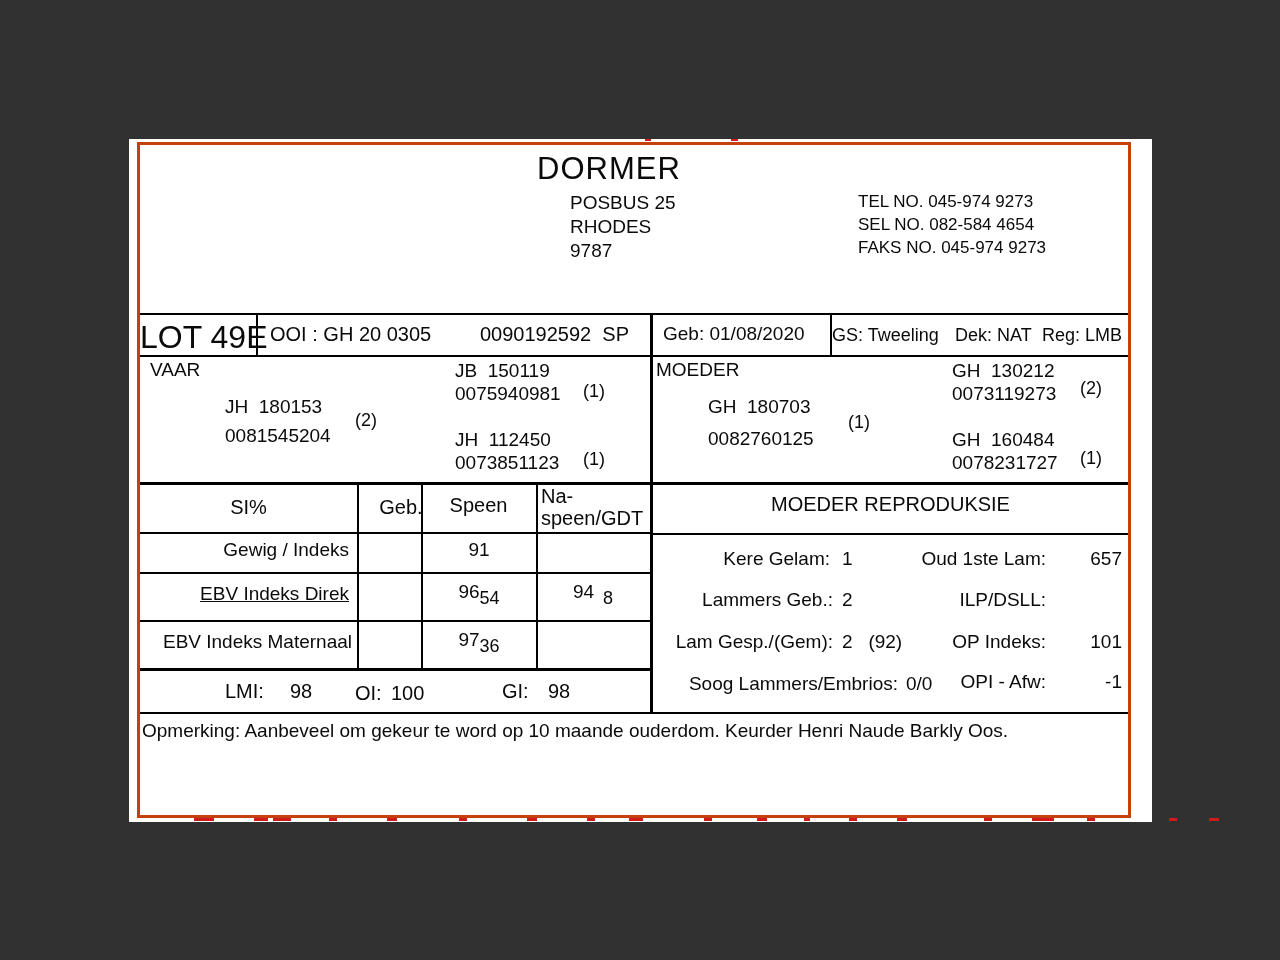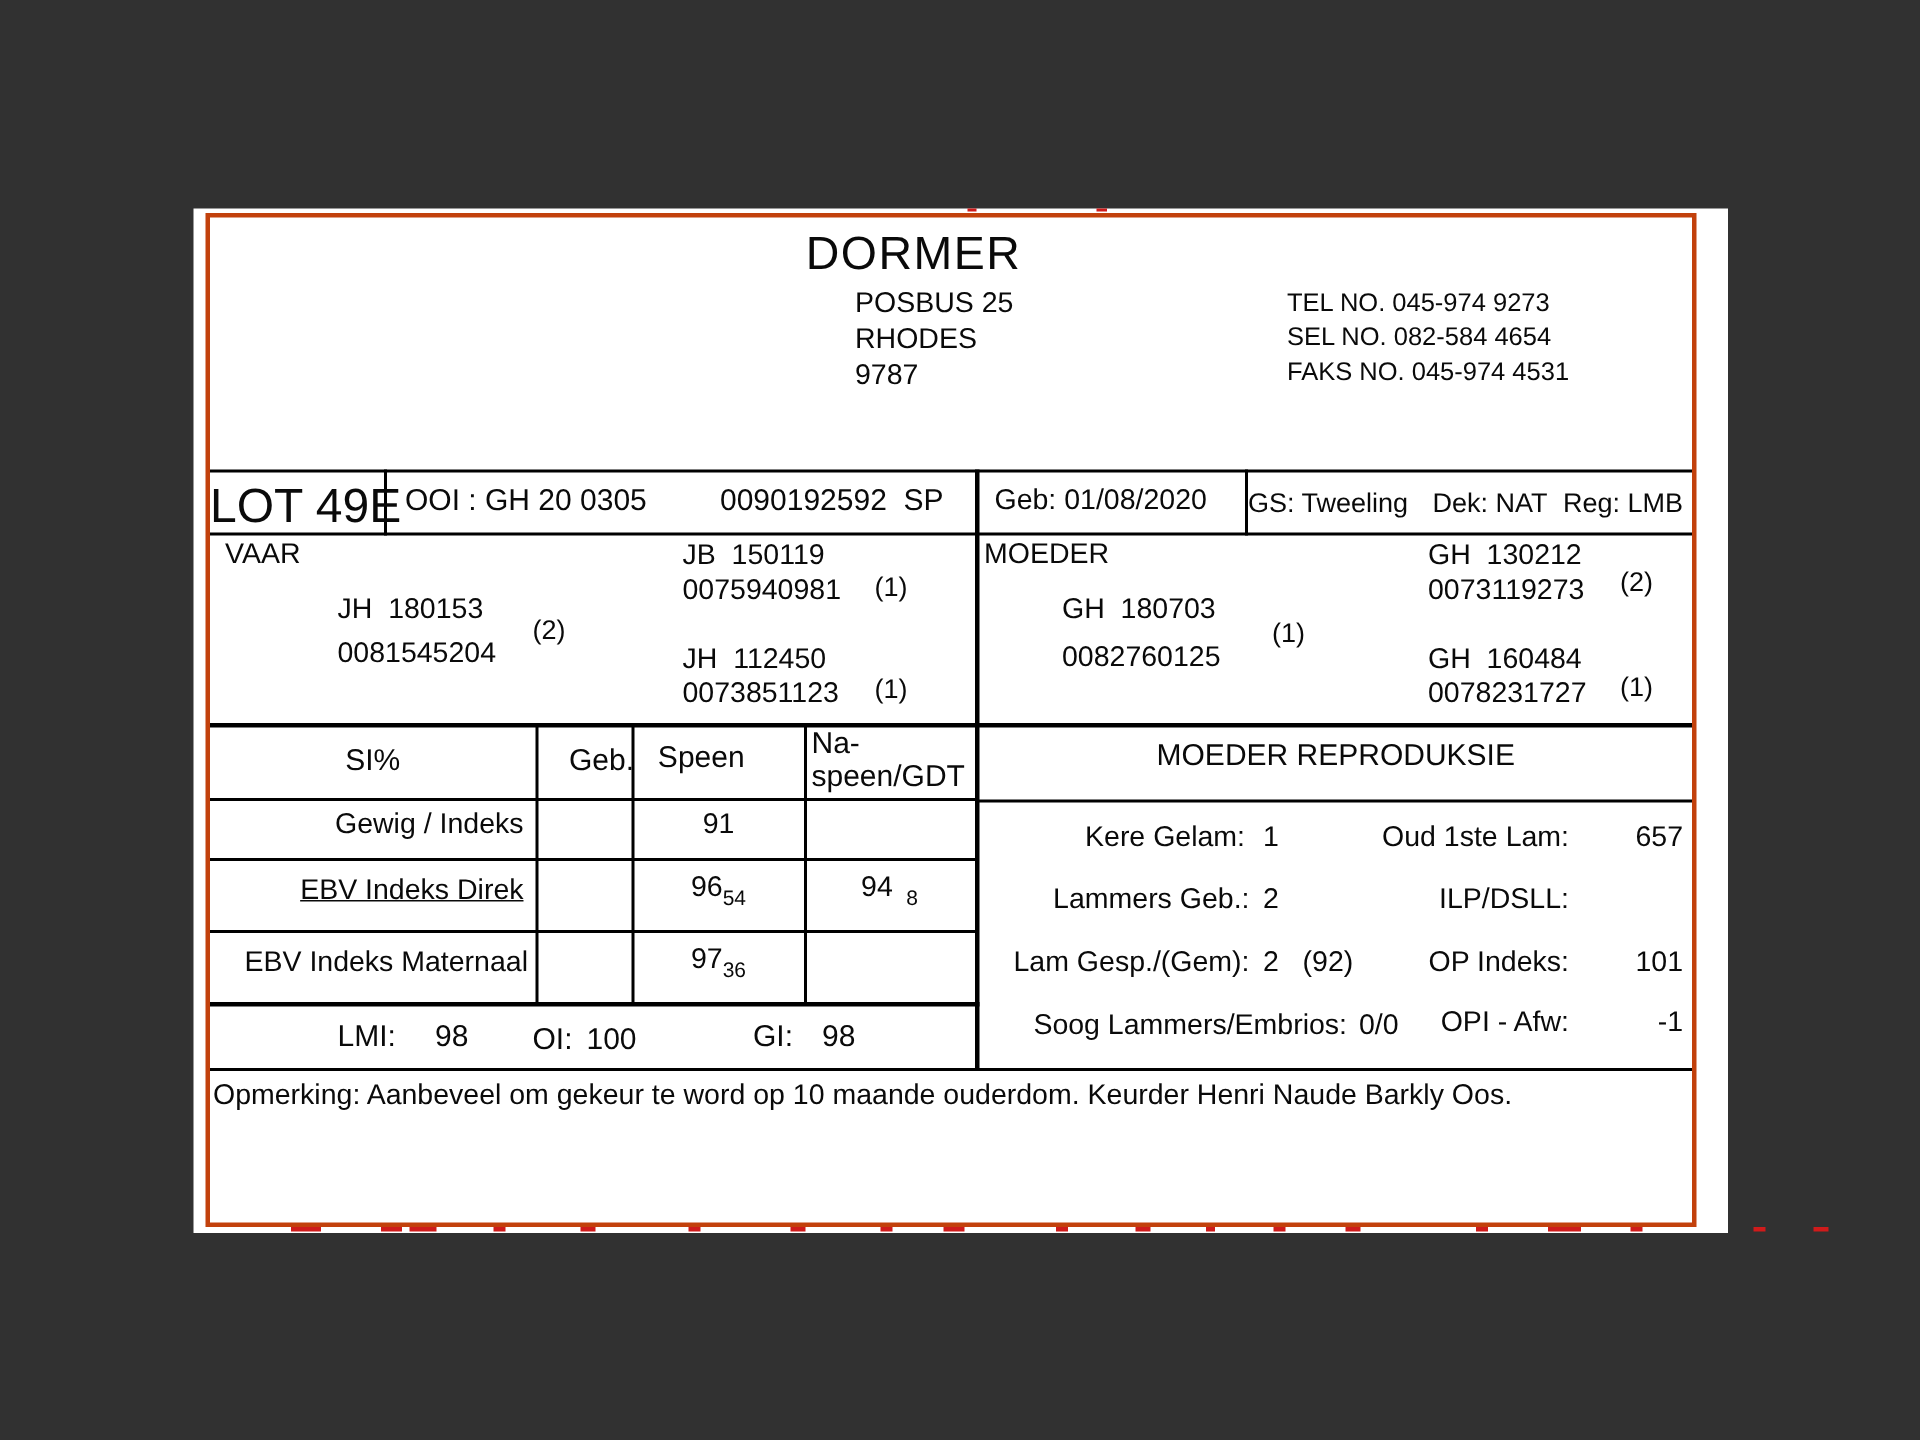--- a/index.html
+++ b/index.html
@@ -6,21 +6,21 @@
   body{width:1280px;height:960px;background:#313131;overflow:hidden;
        font-family:"Liberation Sans","DejaVu Sans",sans-serif;color:#0a0a0a;}
   .sheet{position:absolute;left:129px;top:139px;width:1023px;height:683px;background:#ffffff;}
   .frame{position:absolute;left:8px;top:3px;width:994px;height:676px;
          border:3px solid #c2410c;box-sizing:border-box;}
   .t{position:absolute;white-space:pre;line-height:1.1;}
   .f17{font-size:17px}.f18{font-size:18px}.f19{font-size:19px}
   .f20{font-size:20px}.f26{font-size:32px}.f31{font-size:31px;letter-spacing:1px}
   .ctr{text-align:center}.rgt{text-align:right}
   .hl,.vl{position:absolute;background:#000;}
-  .sub{font-size:14px;position:relative;top:6px;}
+  .sub{font-size:18px;position:relative;top:6px;}
   .sub.gap{margin-left:9px;}
   .wrap{white-space:normal;line-height:1.12;}
   .redfrag{position:absolute;height:3px;background:#cf1b1b;}
 </style>
 </head>
 <body>
 
 <div class="sheet">
 
   <div class="redfrag" style="left:516px;top:0;width:6px;height:2px"></div>
@@ -30,21 +30,21 @@
 
     <div class="t f31 ctr" style="left:0;top:7px;width:938px;">DORMER</div>
 
 
     <div class="t f19" style="left:430px;top:48px;">POSBUS 25</div>
     <div class="t f19" style="left:430px;top:72px;">RHODES</div>
     <div class="t f19" style="left:430px;top:96px;">9787</div>
 
     <div class="t f17" style="left:718px;top:48px;">TEL NO. 045-974 9273</div>
     <div class="t f17" style="left:718px;top:71px;">SEL NO. 082-584 4654</div>
-    <div class="t f17" style="left:718px;top:94px;">FAKS NO. 045-974 4531</div>
+    <div class="t f17" style="left:718px;top:94px;">FAKS NO. 045-974 9273</div>
 
     <div class="hl" style="left:0;top:168px;width:988px;height:2px"></div>
     <div class="hl" style="left:0;top:210px;width:988px;height:2px"></div>
     <div class="hl" style="left:0;top:337px;width:988px;height:3px"></div>
     <div class="hl" style="left:0;top:523px;width:513px;height:3px"></div>
     <div class="hl" style="left:0;top:567px;width:988px;height:2px"></div>
     <div class="hl" style="left:510px;top:388px;width:478px;height:2px"></div>
 
     <div class="vl" style="left:116px;top:168px;width:2px;height:44px"></div>
     <div class="vl" style="left:690px;top:168px;width:2px;height:44px"></div>
@@ -82,21 +82,21 @@
     <div class="t f18" style="left:708px;top:268px;">(1)</div>
     <div class="t f19" style="left:812px;top:216px;">GH  130212</div>
     <div class="t f19" style="left:812px;top:239px;">0073119273</div>
     <div class="t f18" style="left:940px;top:234px;">(2)</div>
     <div class="t f19" style="left:812px;top:285px;">GH  160484</div>
     <div class="t f19" style="left:812px;top:308px;">0078231727</div>
     <div class="t f18" style="left:940px;top:304px;">(1)</div>
 
     <div class="t f20 ctr" style="left:0;top:351px;width:217px;">SI%</div>
     <div class="t f20 ctr" style="left:217px;top:351px;width:64px;margin-left:12px;">Geb.</div>
-    <div class="t f20 ctr" style="left:270px;top:349px;width:115px;">Speen</div>
+    <div class="t f20 ctr" style="left:281px;top:349px;width:115px;">Speen</div>
     <div class="t f20 wrap" style="left:401px;top:340px;width:106px;">Na-speen/GDT</div>
 
     <div class="t f19 rgt" style="left:0;top:395px;width:209px;">Gewig / Indeks</div>
     <div class="t f19 ctr" style="left:283px;top:395px;width:112px;">91</div>
 
     <div class="t f19 rgt" style="left:0;top:439px;width:209px;text-decoration:underline;">EBV Indeks Direk</div>
     <div class="t f19 ctr" style="left:283px;top:437px;width:112px;"><span>96</span><span class="sub">54</span></div>
     <div class="t f19 ctr" style="left:398px;top:437px;width:110px;"><span>94</span><span class="sub gap">8</span></div>
 
     <div class="t f19 rgt" style="left:0;top:487px;width:212px;">EBV Indeks Maternaal</div>

